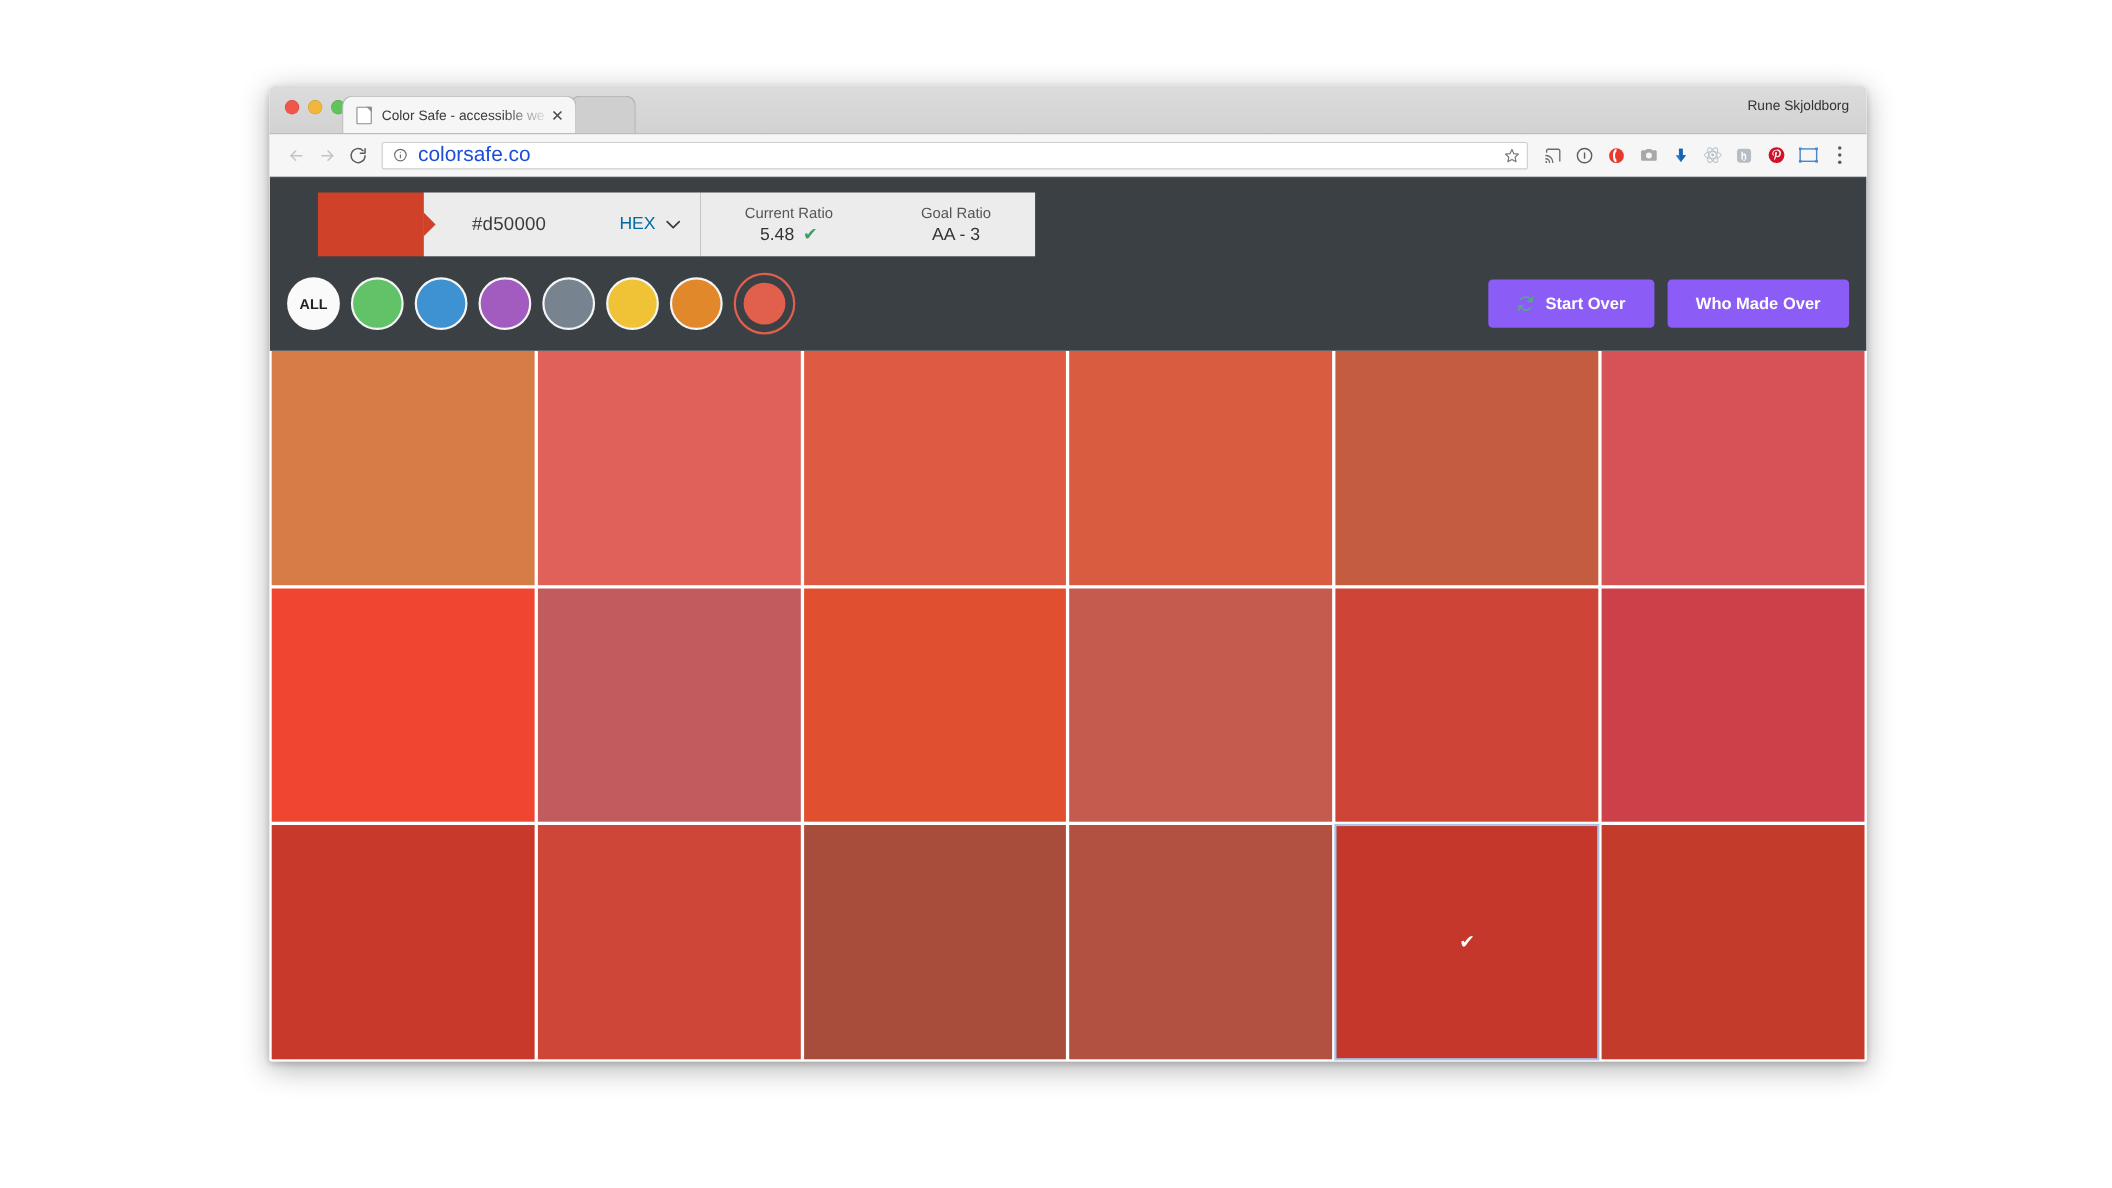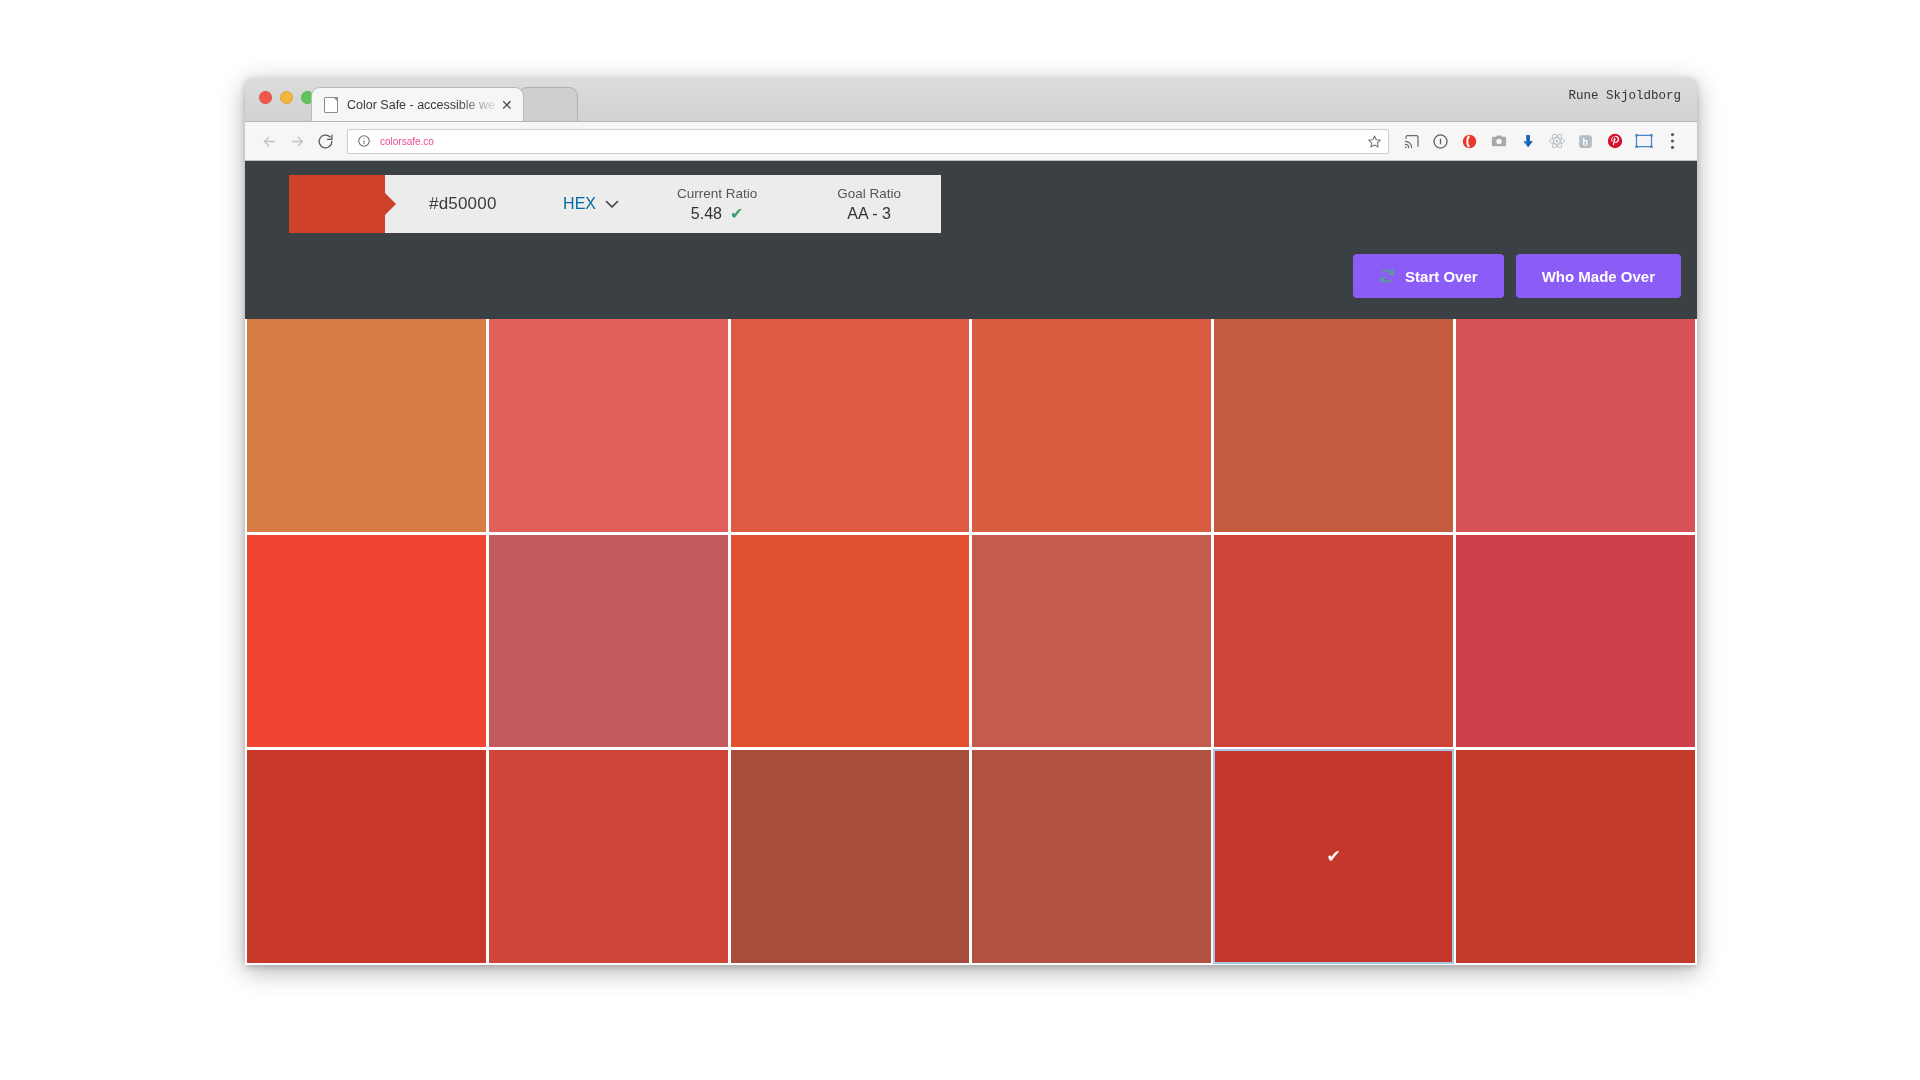--- a/index.html
+++ b/index.html
@@ -109,21 +109,20 @@
     color: #4a4a4a;
     cursor: pointer;
   }
   #profile-name {
     position: absolute;
     right: 16px;
     top: 11px;
     font-size: 12.5px;
     color: #333;
     white-space: nowrap;
-    font-family: Liberation Mono, monospace;
   }
 
   
   #toolbar {
     height: 39px;
     background: #f6f6f6;
     border-bottom: 1px solid #c2c2c2;
     display: flex;
     align-items: center;
     padding: 0 10px;
@@ -142,22 +141,22 @@
     background: #ffffff;
     border: 1px solid #cdcdcd;
     border-radius: 2px;
     display: flex;
     align-items: center;
     padding: 0 6px 0 9px;
     box-sizing: border-box;
   }
   #omnibox .url {
     margin-left: 9px;
-    font-size: 10px;
-    color: #ec4899;
+    font-size: 19px;
+    color: #1d4ed8;
     flex: 1 1 auto;
   }
   #ext-icons {
     display: flex;
     align-items: center;
     gap: 0px;
     flex: 0 0 auto;
   }
   .ext {
     width: 29px; height: 28px;
@@ -506,20 +505,34 @@
             </div>
           </div>
           <div class="ratio-block">
             <div class="ratio-label">Goal Ratio</div>
             <div class="ratio-value">AA - 3</div>
           </div>
         </div>
       </div>
 
       <div id="filters-row">
+        <div id="swatch-circles">
+            <div class="circle all" style="background: rgb(250, 250, 250);">
+              <span>ALL</span>
+            </div>
+            <div class="circle" style="background: rgb(97, 194, 104);"></div>
+            <div class="circle" style="background: rgb(63, 146, 210);"></div>
+            <div class="circle" style="background: rgb(162, 92, 192);"></div>
+            <div class="circle" style="background: rgb(119, 132, 143);"></div>
+            <div class="circle" style="background: rgb(240, 195, 55);"></div>
+            <div class="circle" style="background: rgb(225, 137, 42);"></div>
+            <div class="circle selected" style="border-color: rgb(225, 96, 76);">
+              <span class="inner" style="background: rgb(225, 96, 76);"></span>
+            </div>
+          </div>
         <div id="header-buttons">
           <div class="hbtn">
             <svg width="16" height="16" viewBox="0 0 24 24" fill="none" stroke="#4cb07a" stroke-width="2.1" stroke-linecap="round" stroke-linejoin="round">
                 <polyline points="21 3 21 9 15 9"></polyline>
                 <path d="M20.1 9A8.6 8.6 0 0 0 5.4 6.2"></path>
                 <polyline points="3 21 3 15 9 15"></polyline>
                 <path d="M3.9 15a8.6 8.6 0 0 0 14.7 2.8"></path>
               </svg>
             <span>Start Over</span>
           </div>

